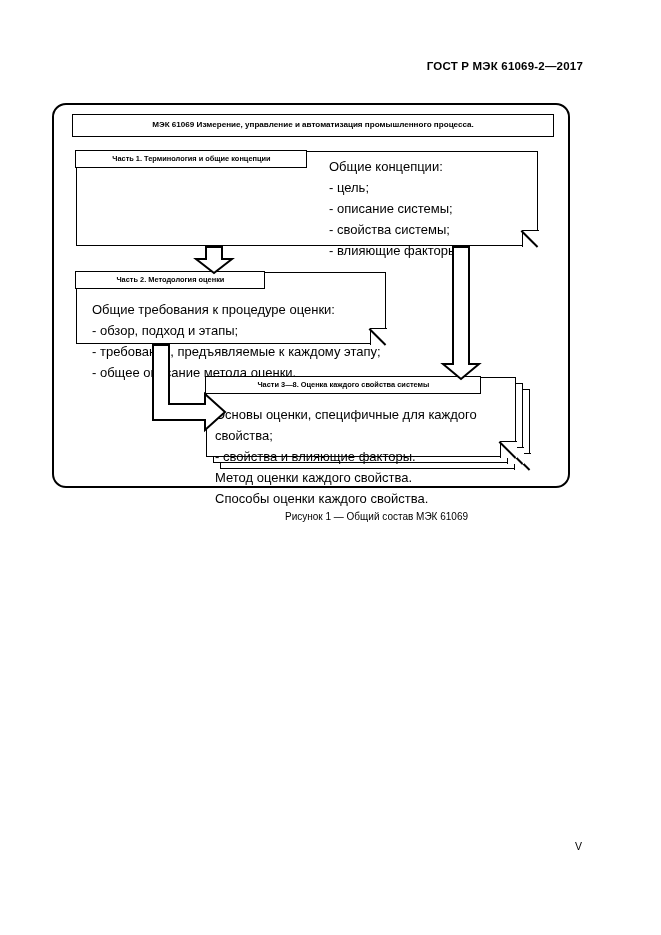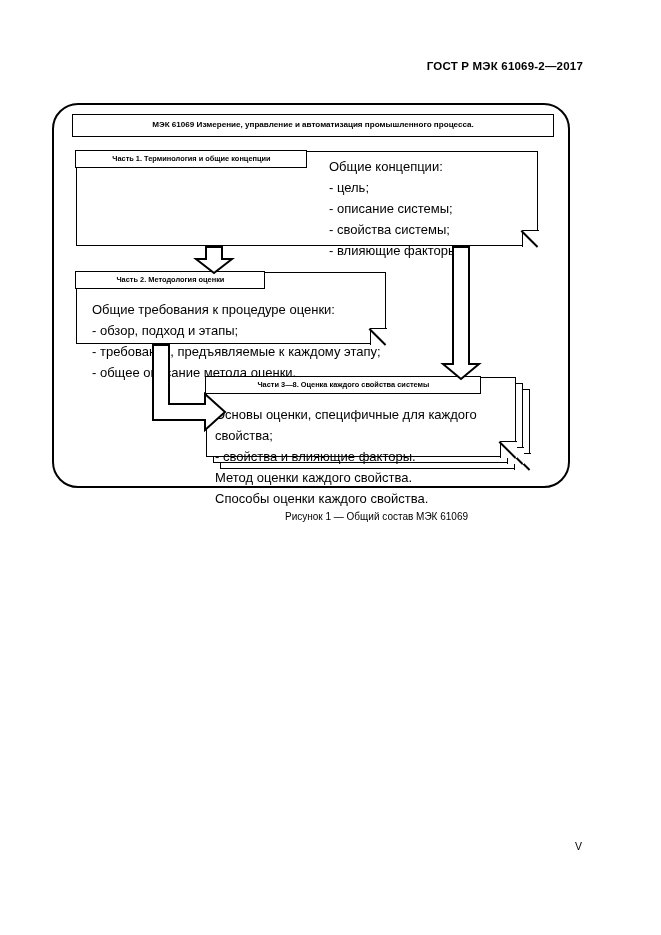--- a/index.html
+++ b/index.html
@@ -33,21 +33,21 @@
   }
 
   
   .figure-frame {
     position: absolute;
     left: 52px;
     top: 103px;
     width: 518px;
     height: 385px;
     border: 2px solid #000000;
-    border-radius: 26px;
+    border-radius: 14px;
     box-sizing: border-box;
     background: #ffffff;
   }
 
   
   .sheet {
     position: absolute;
     background: #ffffff;
     border: 1.6px solid #000000;
     box-sizing: border-box;

